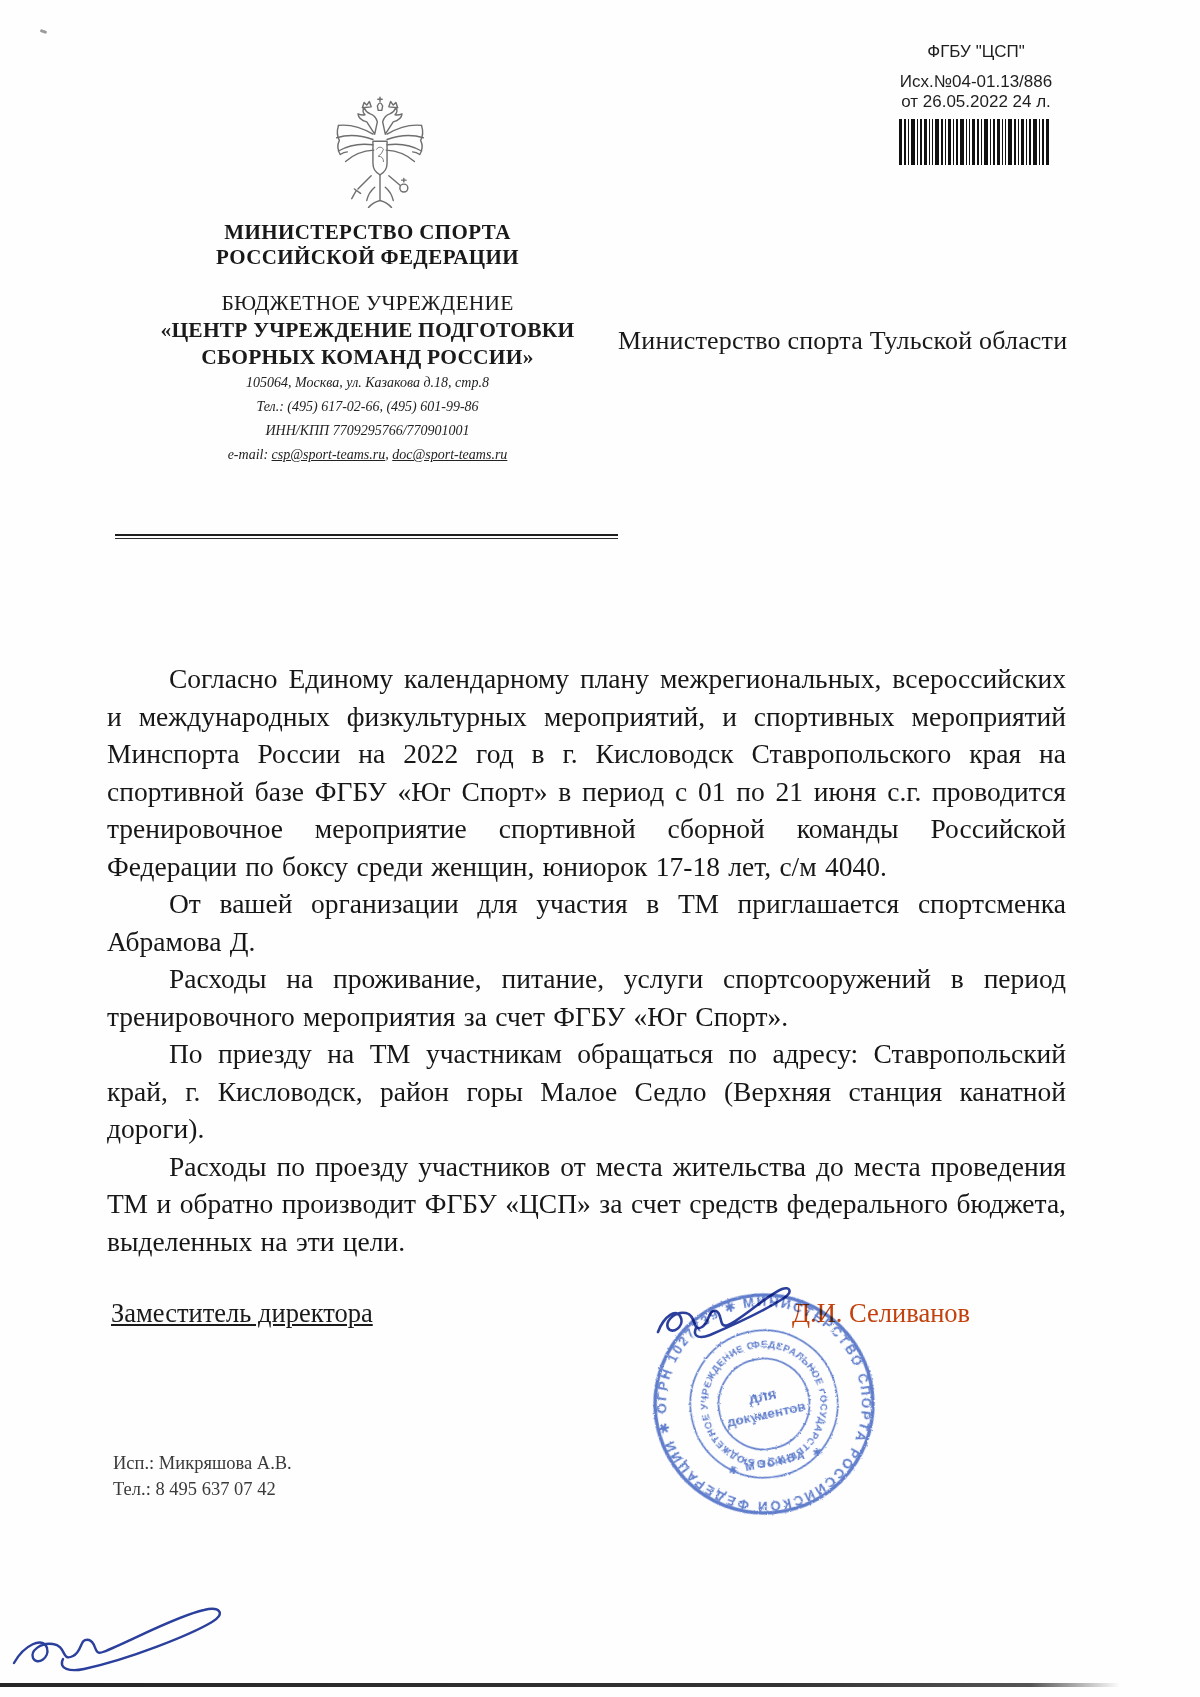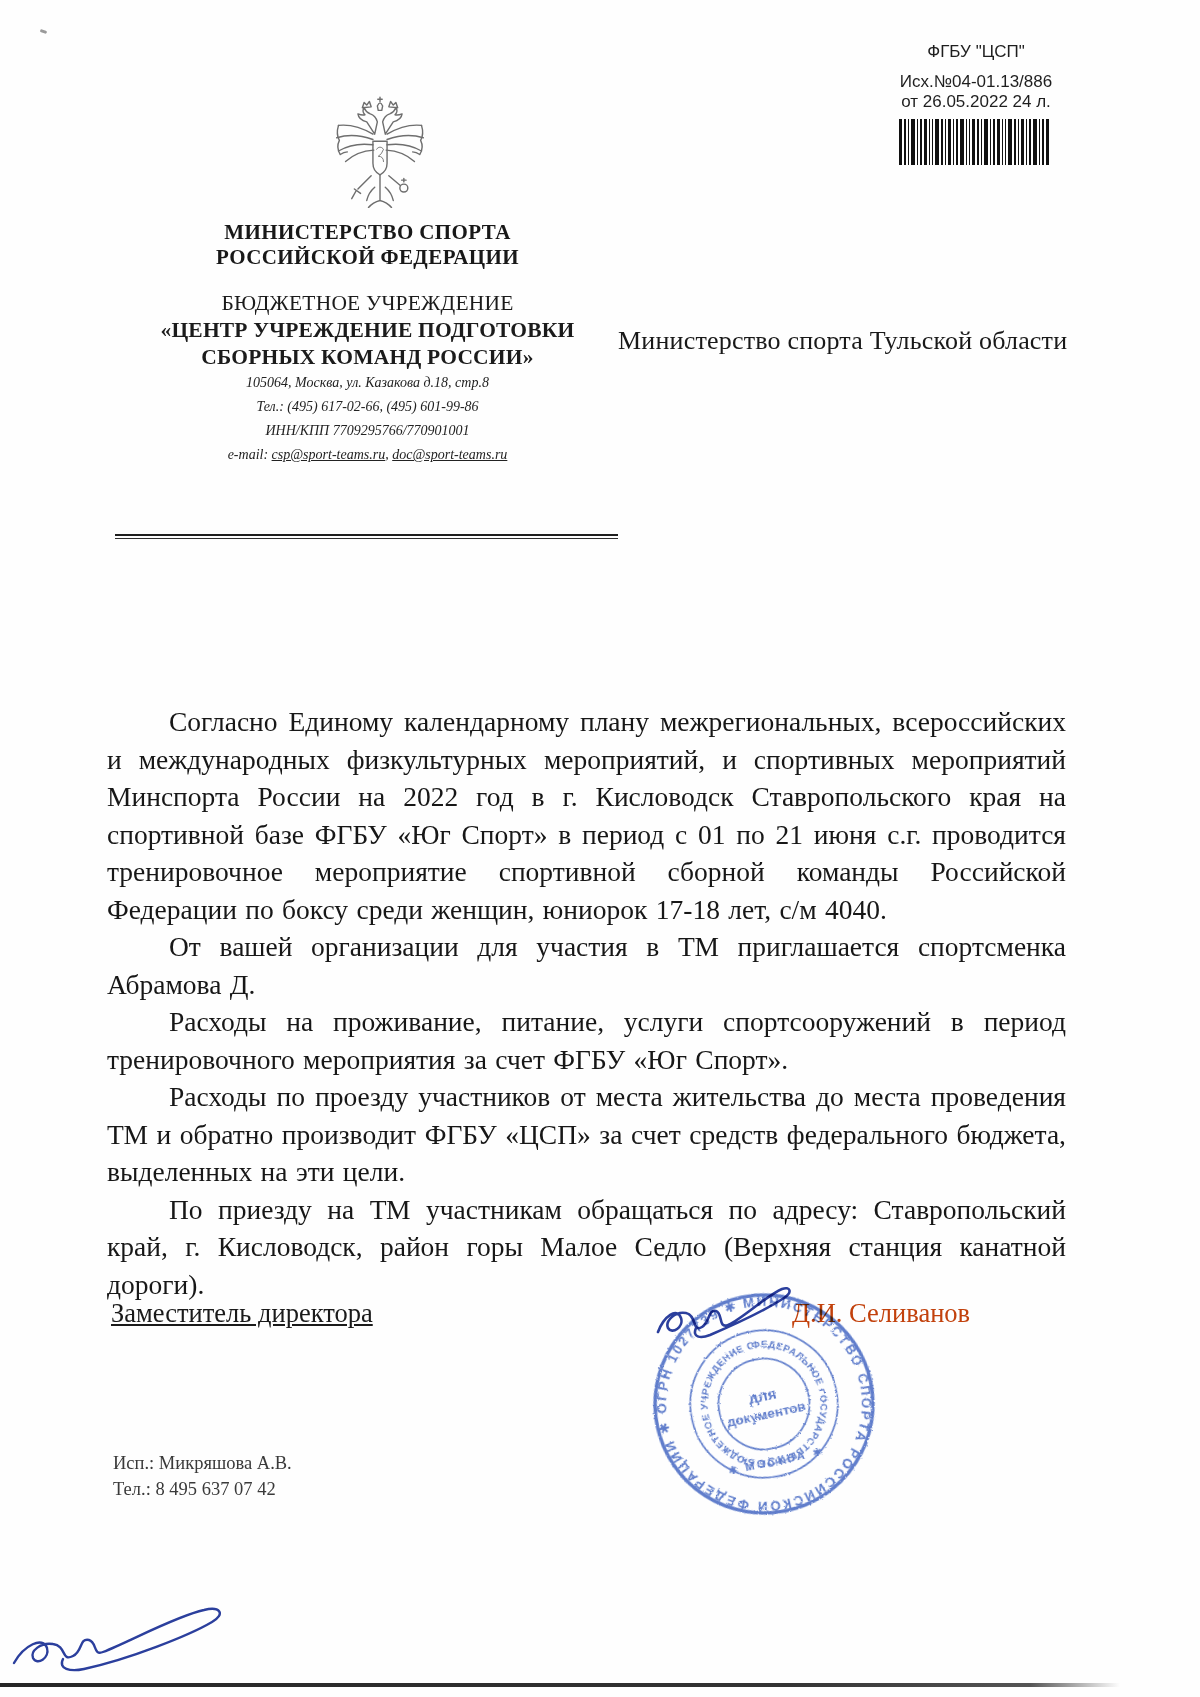--- a/index.html
+++ b/index.html
@@ -26,21 +26,21 @@
   .addr { font-size:14px; line-height:24px; color:#222;font-style:italic; }
   .addr .u { text-decoration:underline; }
 
   .rule { left:115px; top:534px; width:503px; height:5px;
     border-top:2px solid #1f1f1f; border-bottom:1px solid #2d2d2d; }
 
   .recipient { left:618px; top:326px; width:465px; font-size:26px; color:#191919; letter-spacing:.2px; }
 
   
   .body-text { left:107px; top:660px; width:959px; font-size:27.5px; line-height:37.5px;
-    text-align:justify; color:#171717;margin-top:43px; }
+    text-align:justify; color:#171717; }
   .body-text p { text-indent:62px; margin:0; word-spacing:1.5px; }
 
   .sign-position { left:111px; top:1298px; font-size:26.5px; color:#1a1a1a;text-decoration:underline; }
   .sign-name { left:792px; top:1298px; font-size:26.5px; color:#c2410c; z-index:1; }
 
   .stamp-wrap { left:648px; top:1288px; width:232px; height:232px; mix-blend-mode:multiply; opacity:.92; z-index:2; }
   .signature-ink { left:650px; top:1278px; mix-blend-mode:multiply; z-index:3; }
 
   .executor { left:113px; top:1450px; font-size:18.5px; line-height:26px; color:#3a3a3a; }
 
@@ -148,22 +148,22 @@
   </div>
 
   <div class="abs rule"></div>
 
   <div class="abs recipient">Министерство спорта Тульской области</div>
 
   <div class="abs body-text">
     <p>Согласно Единому календарному плану межрегиональных, всероссийских и международных физкультурных мероприятий, и спортивных мероприятий Минспорта России на 2022 год в г. Кисловодск Ставропольского края на спортивной базе ФГБУ «Юг Спорт» в период с 01 по 21 июня с.г. проводится тренировочное мероприятие спортивной сборной команды Российской Федерации по боксу среди женщин, юниорок 17-18 лет, с/м 4040.</p>
     <p>От вашей организации для участия в ТМ приглашается спортсменка Абрамова Д.</p>
     <p>Расходы на проживание, питание, услуги спортсооружений в период тренировочного мероприятия за счет ФГБУ «Юг Спорт».</p>
+    <p>По приезду на ТМ участникам обращаться по адресу: Ставропольский край, г. Кисловодск, район горы Малое Седло (Верхняя станция канатной дороги).</p>
     <p>Расходы по проезду участников от места жительства до места проведения ТМ и обратно производит ФГБУ «ЦСП» за счет средств федерального бюджета, выделенных на эти цели.</p>
-    <p>По приезду на ТМ участникам обращаться по адресу: Ставропольский край, г. Кисловодск, район горы Малое Седло (Верхняя станция канатной дороги).</p>
   </div>
 
   <div class="abs sign-position">Заместитель директора</div>
   <div class="abs sign-name">Д.И. Селиванов</div>
 
   <div class="abs stamp-wrap">
     <svg width="232" height="232" viewBox="0 0 230 230">
       <defs>
         <path id="ringOuterPath" d="M115,18 a97,97 0 1,1 -0.01,0"></path>
         <path id="ringInnerPath" d="M115,59 a56,56 0 1,1 -0.01,0"></path>

